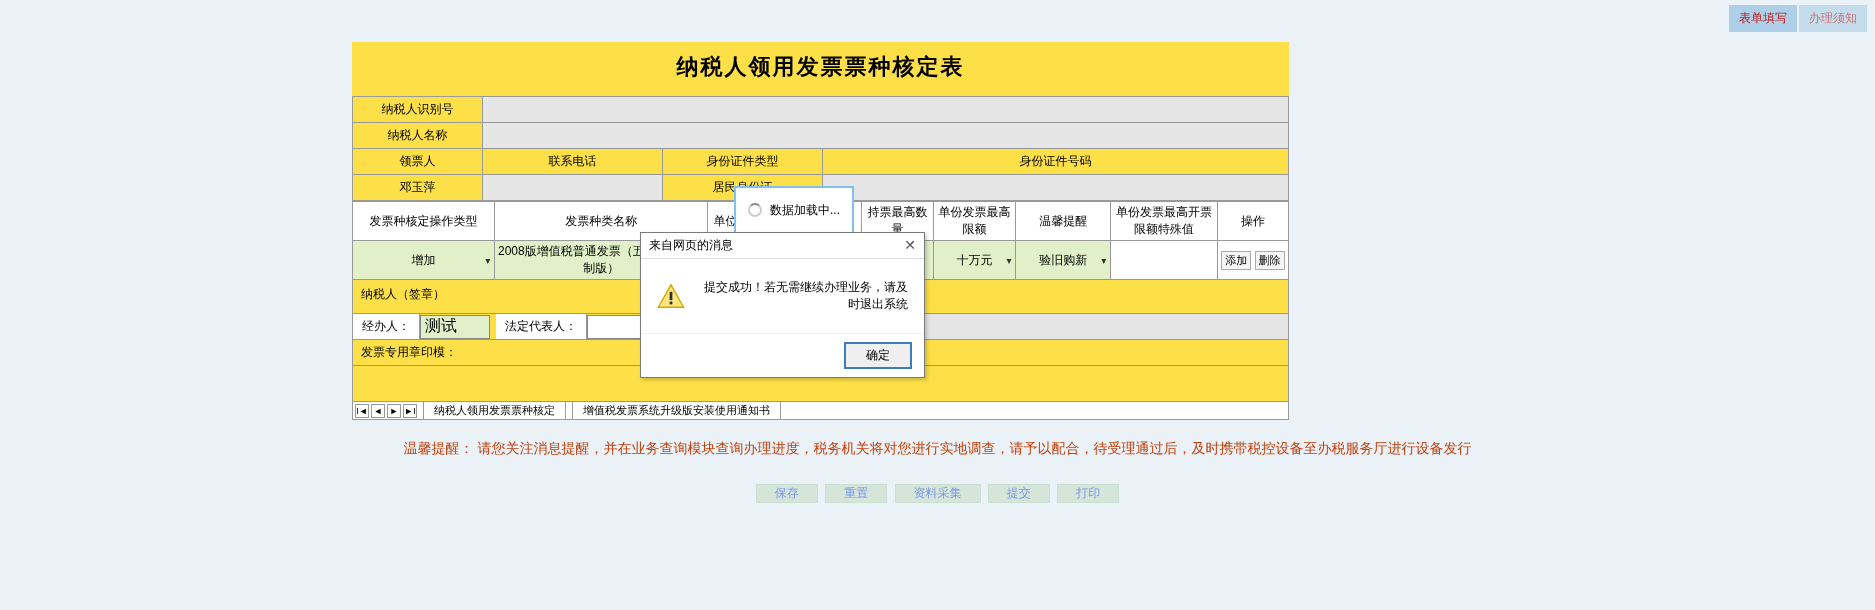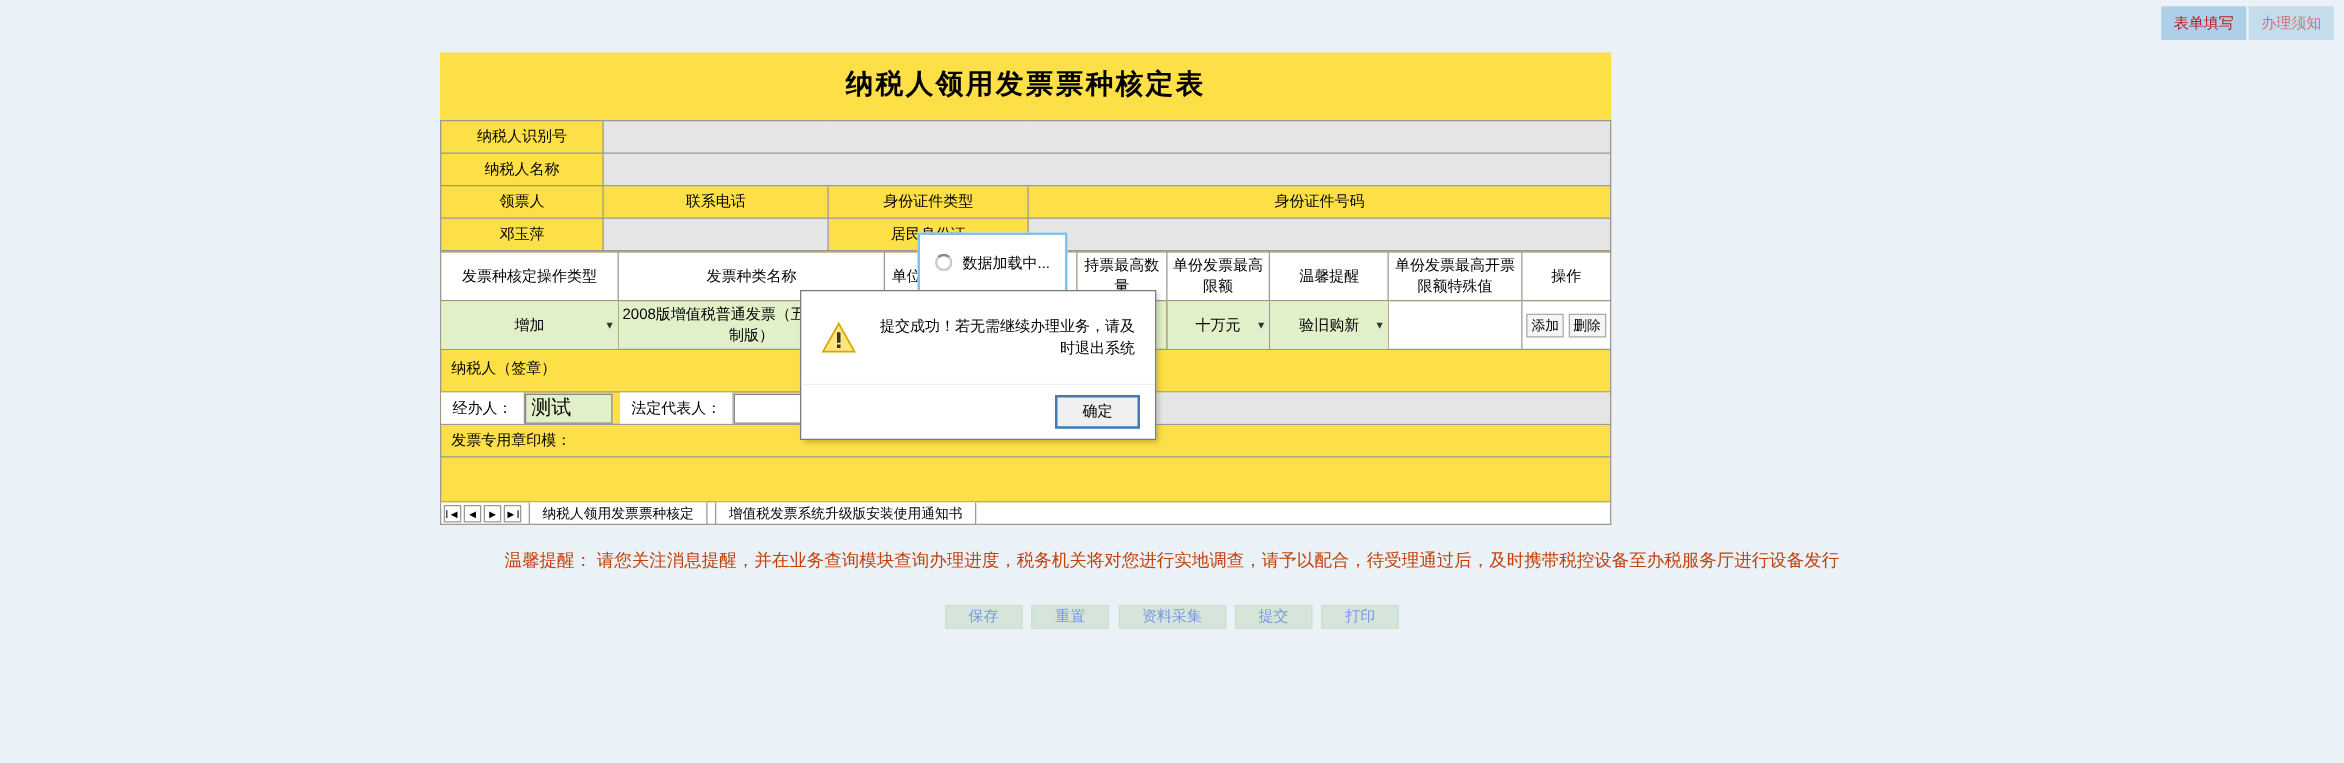--- a/index.html
+++ b/index.html
@@ -316,20 +316,24 @@
     <div class="sheet-tab">增值税发票系统升级版安装使用通知书</div>
   </div>
 </div>
 
 <div class="loading-box">
   <div class="spinner"></div>
   <span>数据加载中...</span>
 </div>
 
 <div class="dialog">
+  <div class="dialog-title">
+    <span>来自网页的消息</span>
+    <span class="dialog-close">✕</span>
+  </div>
   <div class="dialog-body">
     <svg class="warn-icon" viewBox="0 0 40 40">
       <polygon points="20,4 38,36 2,36" fill="#ffe680" stroke="#d4a800" stroke-width="2"></polygon>
       <rect x="18" y="14" width="4" height="12" fill="#333"></rect>
       <rect x="18" y="28" width="4" height="4" fill="#333"></rect>
     </svg>
     <span>提交成功！若无需继续办理业务，请及时退出系统</span>
   </div>
   <div class="dialog-footer">
     <button class="ok-btn">确定</button>

